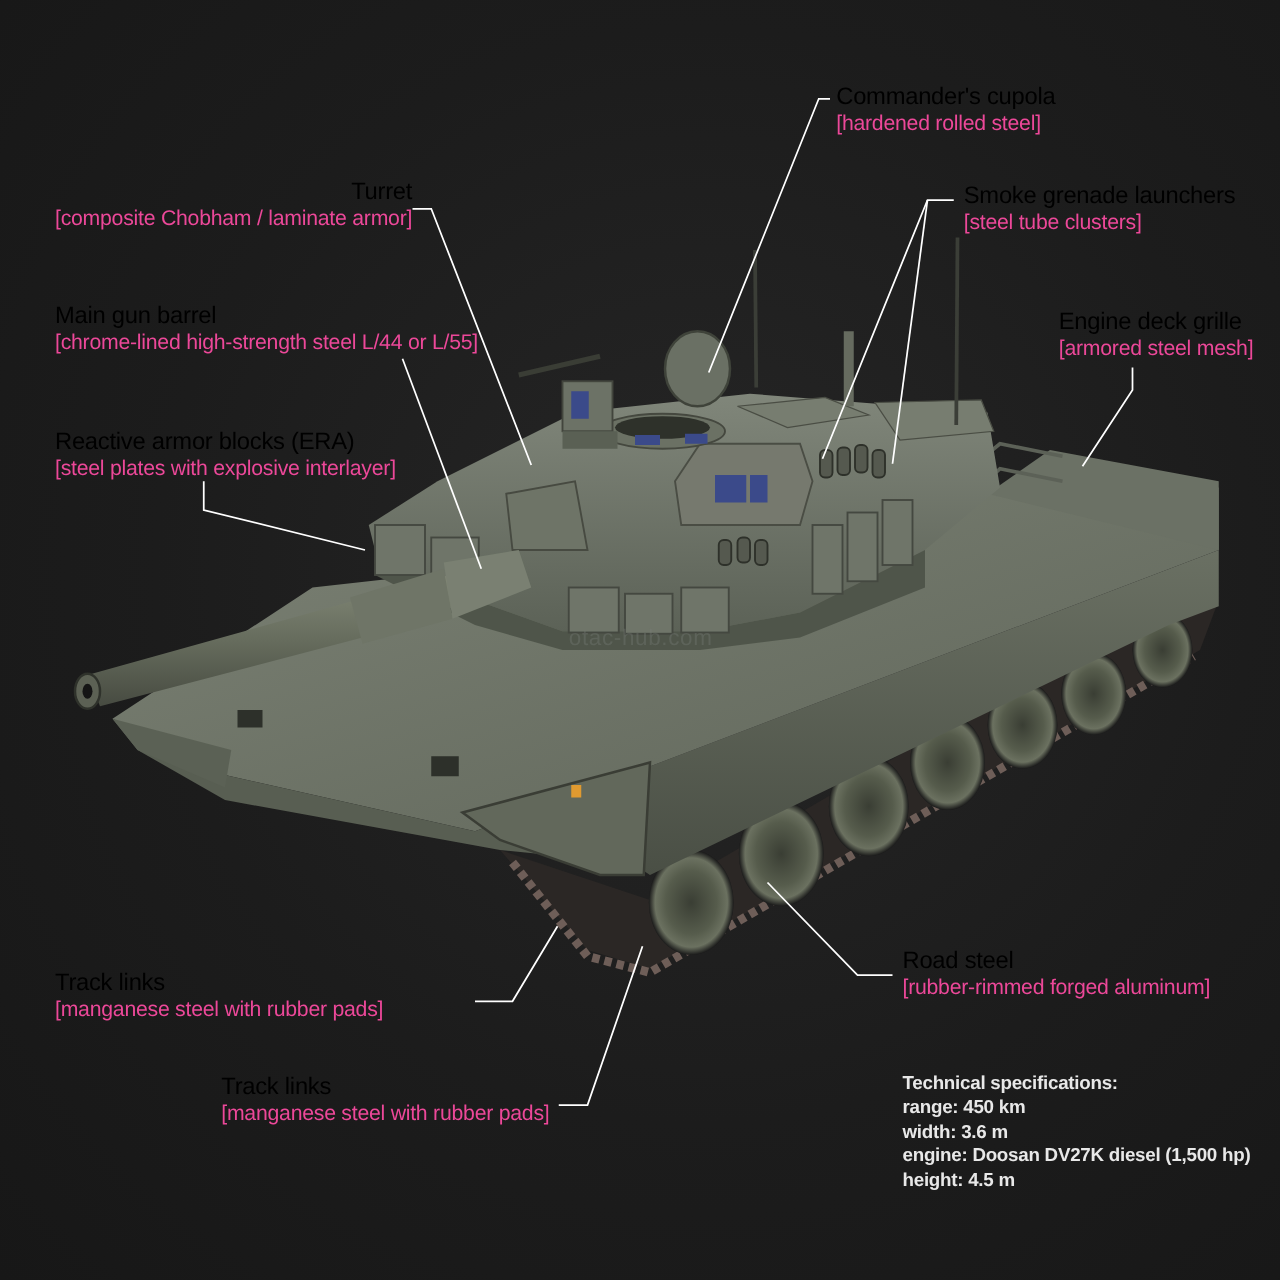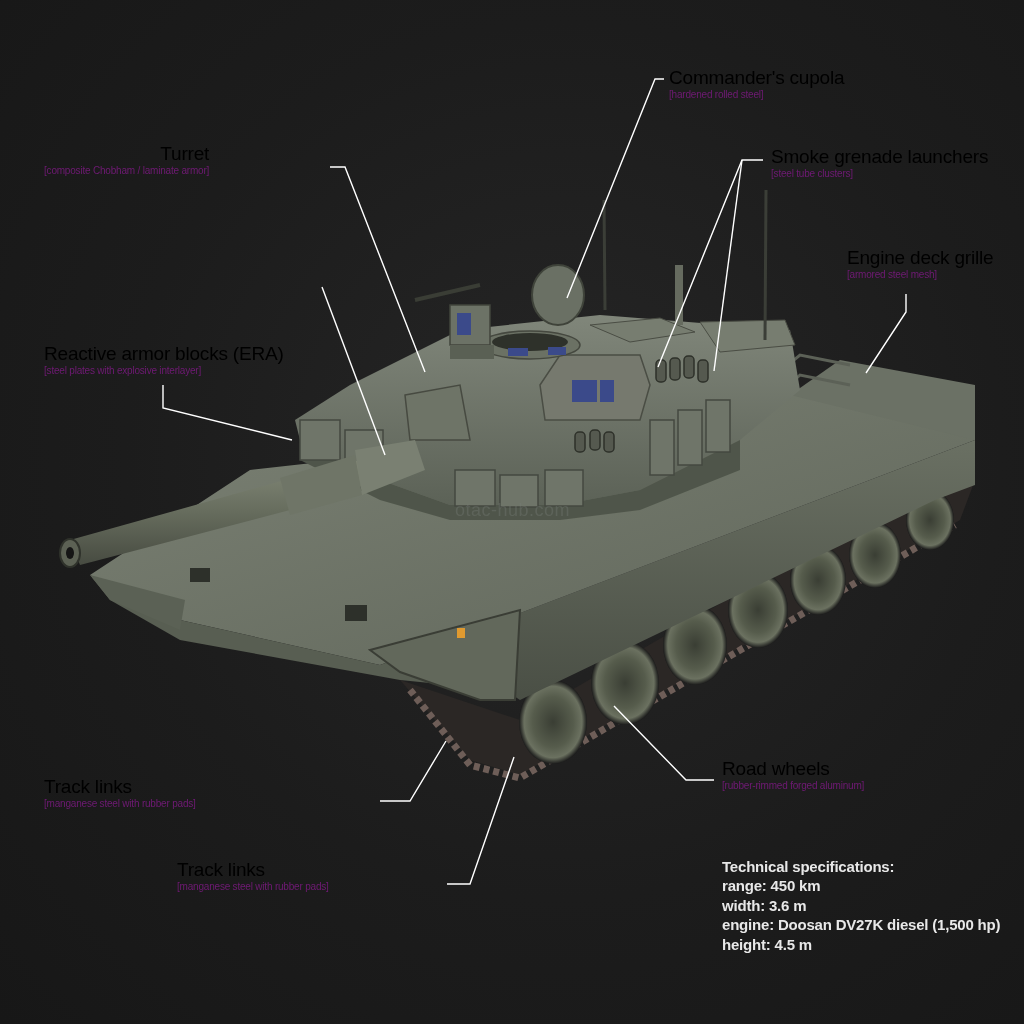--- a/index.html
+++ b/index.html
@@ -7,21 +7,21 @@
     width: 1024px; height: 1024px; overflow: hidden;
     background: radial-gradient(ellipse at 55% 45%, #262626 0%, #1c1c1c 55%, #171717 100%);
     font-family: "Liberation Sans", sans-serif;
     color: #f2f2f2;
     position: relative;
   }
   .stage { position: absolute; inset: 0; }
   svg.tank { position: absolute; left: 0; top: 0; }
   .label { position: absolute; line-height: 1.15; white-space: nowrap; }
   .label .title { font-size: 19px; color: #000000; display: block; letter-spacing: -0.2px; }
-  .label .sub { font-size: 10px; color: #701a75; display: block; letter-spacing: -0.2px; }
+  .label .sub { font-size: 17px; color: #ec4899; display: block; letter-spacing: -0.2px; }
   .specs { position: absolute; left: 722px; top: 857px; font-size: 15px; line-height: 19.4px; color: #e8e8e8; letter-spacing: -0.2px; font-weight: bold; }
   .specs div { white-space: nowrap; }
   .watermark { position: absolute; left: 455px; top: 500px; font-size: 18px; color: rgba(120,125,120,0.35); letter-spacing: 0.5px; }
 </style>
 </head>
 <body>
 
 <div class="stage">
 
   <svg class="tank" width="1024" height="1024" viewBox="0 0 1024 1024">
@@ -157,20 +157,24 @@
       <polyline points="714,780 686,780 614,706"></polyline>
     </g>
   </svg>
 
   <div class="watermark">otac-hub.com</div>
 
   <div class="label" style="left:44px; top:143px;text-align:right;">
     <span class="title">Turret</span>
     <span class="sub">[composite Chobham / laminate armor]</span>
   </div>
+  <div class="label" style="left:44px; top:242px;">
+    <span class="title">Main gun barrel</span>
+    <span class="sub">[chrome-lined high-strength steel L/44 or L/55]</span>
+  </div>
   <div class="label" style="left:44px; top:343px;">
     <span class="title">Reactive armor blocks (ERA)</span>
     <span class="sub">[steel plates with explosive interlayer]</span>
   </div>
   <div class="label" style="left:669px; top:67px;">
     <span class="title">Commander's cupola</span>
     <span class="sub">[hardened rolled steel]</span>
   </div>
   <div class="label" style="left:771px; top:146px;">
     <span class="title">Smoke grenade launchers</span>
@@ -182,21 +186,21 @@
   </div>
   <div class="label" style="left:44px; top:776px;">
     <span class="title">Track links</span>
     <span class="sub">[manganese steel with rubber pads]</span>
   </div>
   <div class="label" style="left:177px; top:859px;">
     <span class="title">Track links</span>
     <span class="sub">[manganese steel with rubber pads]</span>
   </div>
   <div class="label" style="left:722px; top:758px;">
-    <span class="title">Road wheels</span>
+    <span class="title">Road steel</span>
     <span class="sub">[rubber-rimmed forged aluminum]</span>
   </div>
 
   <div class="specs">
     <div>Technical specifications:</div>
     <div>range: 450 km</div>
     <div>width: 3.6 m</div>
     <div>engine: Doosan DV27K diesel (1,500 hp)</div>
     <div>height: 4.5 m</div>
   </div>

